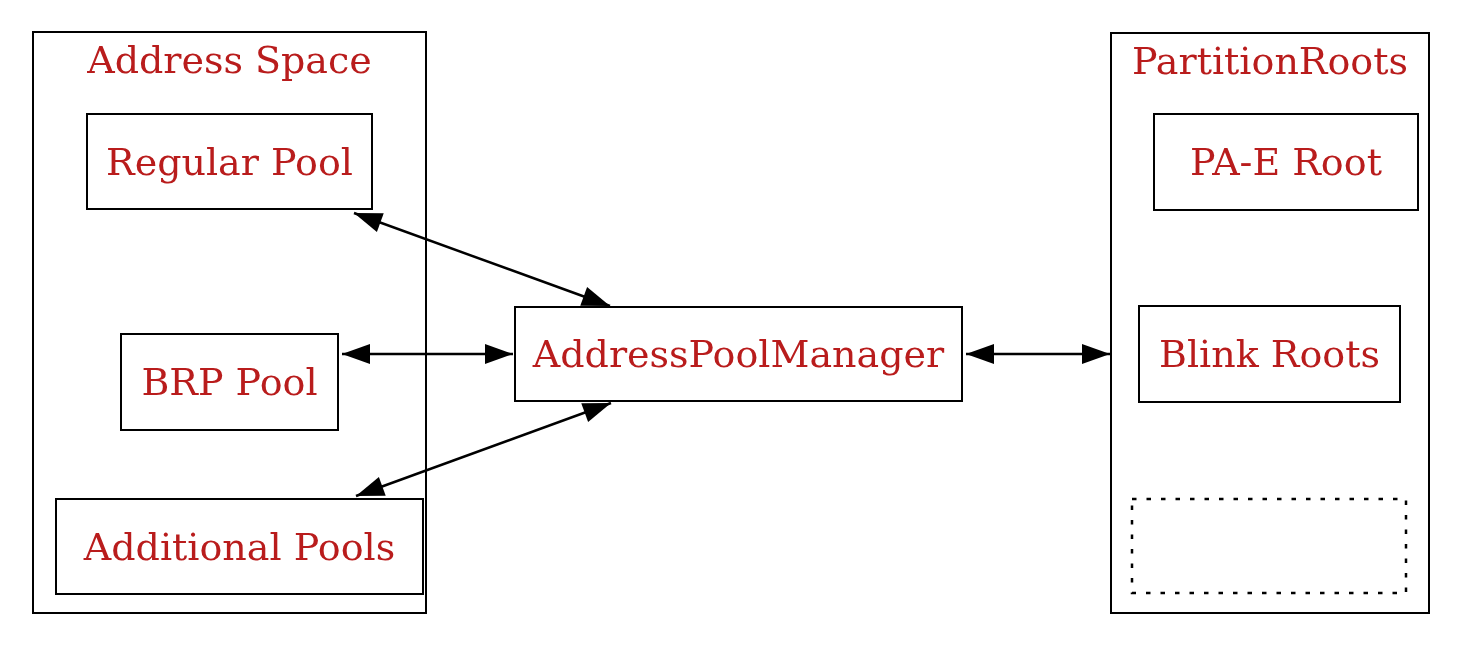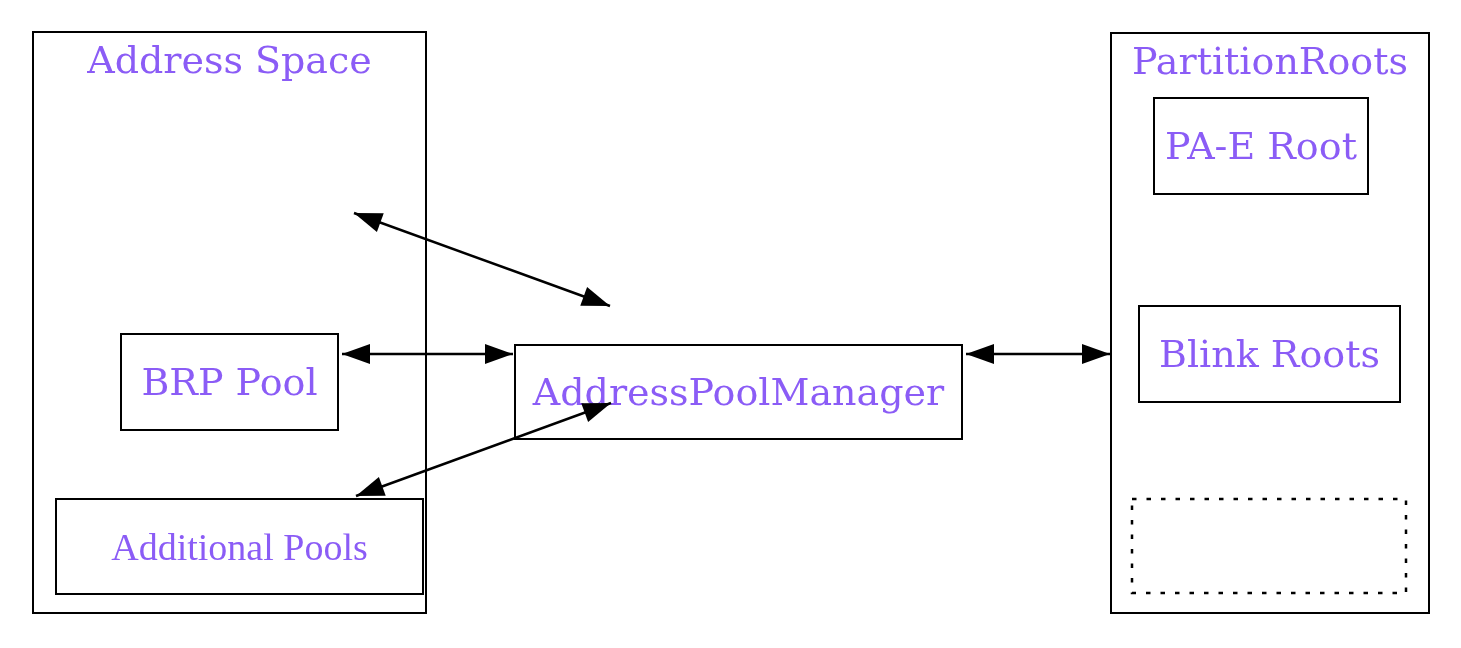--- a/index.html
+++ b/index.html
@@ -6,21 +6,21 @@
     margin: 0;
     padding: 0;
     background: #ffffff;
   }
   .canvas {
     position: relative;
     width: 1461px;
     height: 648px;
     background: #ffffff;
     font-family: "DejaVu Serif", "Liberation Serif", serif;
-    color: #8b5cf6;
+    color: #b91c1c;
     overflow: hidden;
   }
   .cluster {
     position: absolute;
     border: 2.5px solid #000000;
     box-sizing: border-box;
     background: transparent;
   }
   .cluster-label {
     position: absolute;
@@ -44,23 +44,23 @@
     white-space: nowrap;
   }
   .node.dotted {
     border: none;           
     background: transparent;
   }
   #cluster-address-space   { left: 32px;   top: 31px;  width: 395px; height: 583px; }
   #cluster-partition-roots { left: 1110px; top: 32px;  width: 320px; height: 582px; }
   #node-regular-pool       { left: 86px;   top: 113px; width: 287px; height: 97px; }
   #node-brp-pool           { left: 120px;  top: 305px; width: 219px; height: 98px; margin-top: 28px; }
-  #node-additional-pools   { left: 55px;   top: 498px; width: 369px; height: 97px; font-family: Liberation Serif, serif; }
-  #node-apm                { left: 514px;  top: 306px; width: 449px; height: 96px; margin-top: 38px; }
-  #node-pa-e-root          { left: 1153px; top: 97px; width: 216px; height: 98px; }
+  #node-additional-pools   { left: 55px;   top: 498px; width: 369px; height: 97px; }
+  #node-apm                { left: 514px;  top: 306px; width: 449px; height: 96px; }
+  #node-pa-e-root          { left: 1153px; top: 113px; width: 266px; height: 98px; }
   #node-blink-roots        { left: 1138px; top: 305px; width: 263px; height: 98px; justify-content: center; }
   #node-other-roots        { left: 1131px; top: 498px; width: 276px; height: 96px; }
   .edge-layer {
     position: absolute;
     left: 0;
     top: 0;
     width: 1461px;
     height: 648px;
     pointer-events: none;
   }
@@ -75,20 +75,23 @@
 <div class="canvas">
 
   <div class="cluster" id="cluster-address-space">
     <div class="cluster-label">Address Space</div>
   </div>
 
   <div class="cluster" id="cluster-partition-roots">
     <div class="cluster-label">PartitionRoots</div>
   </div>
 
+  <div class="node" id="node-regular-pool">
+    <span>Regular Pool</span>
+  </div>
 
   <div class="node" id="node-brp-pool">
     <span>BRP Pool</span>
   </div>
 
   <div class="node" id="node-additional-pools">
     <span>Additional Pools</span>
   </div>
 
   <div class="node" id="node-apm">

